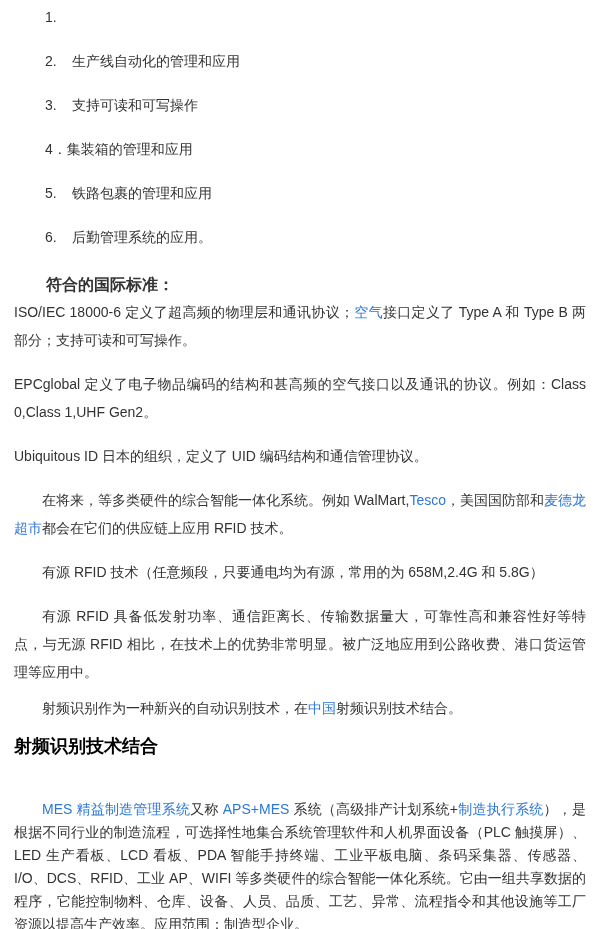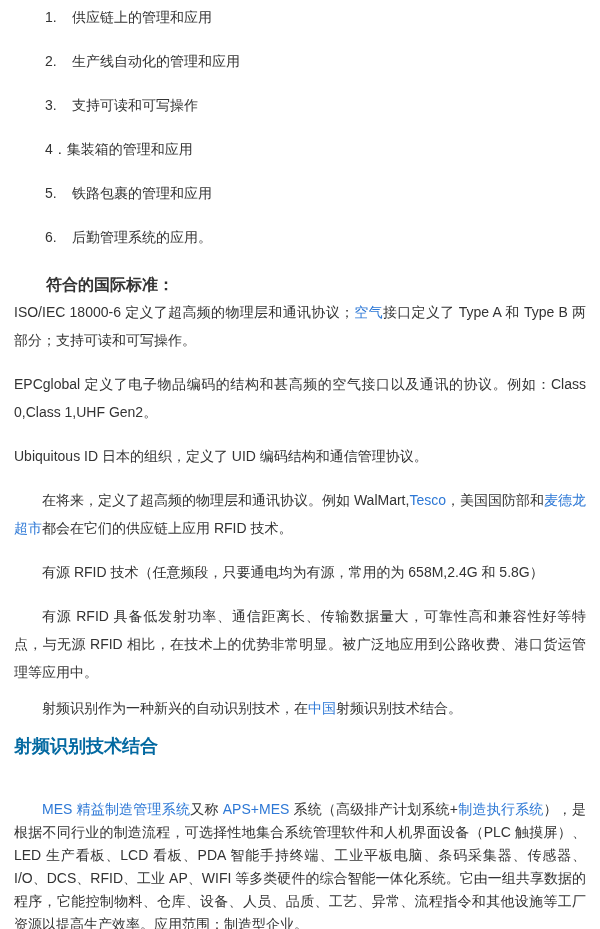--- a/index.html
+++ b/index.html
@@ -32,21 +32,21 @@
     margin: 32px 0 0 0;
     line-height: 16px;
     text-indent: 2em;
     color: #333333;
   }
   h2.section {
     font-size: 18px;
     font-weight: 700;
     margin: 12px 0 0 0;
     line-height: 24px;
-    color: #0369a1;
+    color: #000000;
   }
   
   p {
     margin: 16px 0 0 0;
     line-height: 28px;
     text-align: justify;
   }
   p.indent { text-indent: 2em; }
   p.iso { margin-top: 5px; }
   p.potential { margin-top: 8px; }
@@ -58,21 +58,20 @@
     text-decoration: none;
     cursor: pointer;
   }
 </style>
 </head>
 <body style="background: rgb(255, 255, 255); color: rgb(51, 51, 51);">
 
 <div class="olist">
   <div class="oli">
     <span class="num">1.</span>
-    <span class="itext">供应链上的管理和应用</span>
   </div>
   <div class="oli">
     <span class="num">2.</span>
     <span class="itext">生产线自动化的管理和应用</span>
   </div>
   <div class="oli">
     <span class="num">3.</span>
     <span class="itext">支持可读和可写操作</span>
   </div>
   <div class="oli tight">
@@ -90,21 +89,21 @@
 </div>
 
 <h3 class="std">符合的国际标准：</h3>
 
 <p class="iso"><span>ISO/IEC 18000-6 定义了超高频的物理层和通讯协议；</span><a class="link" style="color: rgb(45, 120, 214);">空气</a><span>接口定义了 Type A 和 Type B 两部分；支持可读和可写操作。</span></p>
 
 <p>EPCglobal 定义了电子物品编码的结构和甚高频的空气接口以及通讯的协议。例如：Class 0,Class 1,UHF Gen2。</p>
 
 <p>Ubiquitous ID  日本的组织，定义了 UID 编码结构和通信管理协议。</p>
 
-<p class="indent"><span>在将来，定义了超高频的物理层和通讯协议。例如 WalMart,</span><a class="link" style="color: rgb(45, 120, 214);">Tesco</a><span>，美国国防部和</span><a class="link" style="color: rgb(45, 120, 214);">麦德龙超市</a><span>都会在它们的供应链上应用 RFID 技术。</span></p>
+<p class="indent"><span>在将来，等多类硬件的综合智能一体化系统。例如 WalMart,</span><a class="link" style="color: rgb(45, 120, 214);">Tesco</a><span>，美国国防部和</span><a class="link" style="color: rgb(45, 120, 214);">麦德龙超市</a><span>都会在它们的供应链上应用 RFID 技术。</span></p>
 
 <p class="indent">有源 RFID 技术（任意频段，只要通电均为有源，常用的为 658M,2.4G 和 5.8G）</p>
 
 <p class="indent">有源 RFID 具备低发射功率、通信距离长、传输数据量大，可靠性高和兼容性好等特点，与无源 RFID 相比，在技术上的优势非常明显。被广泛地应用到公路收费、港口货运管理等应用中。</p>
 
 <p class="indent potential"><span>射频识别作为一种新兴的自动识别技术，在</span><a class="link" style="color: rgb(45, 120, 214);">中国</a><span>射频识别技术结合。</span></p>
 
 <h2 class="section">射频识别技术结合</h2>
 
 <p class="indent mes"><a class="link" style="color: rgb(45, 120, 214);">MES 精益制造管理系统</a><span>又称 </span><a class="link" style="color: rgb(45, 120, 214);">APS+MES</a><span> 系统（高级排产计划系统+</span><a class="link" style="color: rgb(45, 120, 214);">制造执行系统</a><span>），是根据不同行业的制造流程，可选择性地集合系统管理软件和人机界面设备（PLC 触摸屏）、LED 生产看板、LCD 看板、PDA 智能手持终端、工业平板电脑、条码采集器、传感器、I/O、DCS、RFID、工业 AP、WIFI 等多类硬件的综合智能一体化系统。它由一组共享数据的程序，它能控制物料、仓库、设备、人员、品质、工艺、异常、流程指令和其他设施等工厂资源以提高生产效率。应用范围：制造型企业。</span></p>

